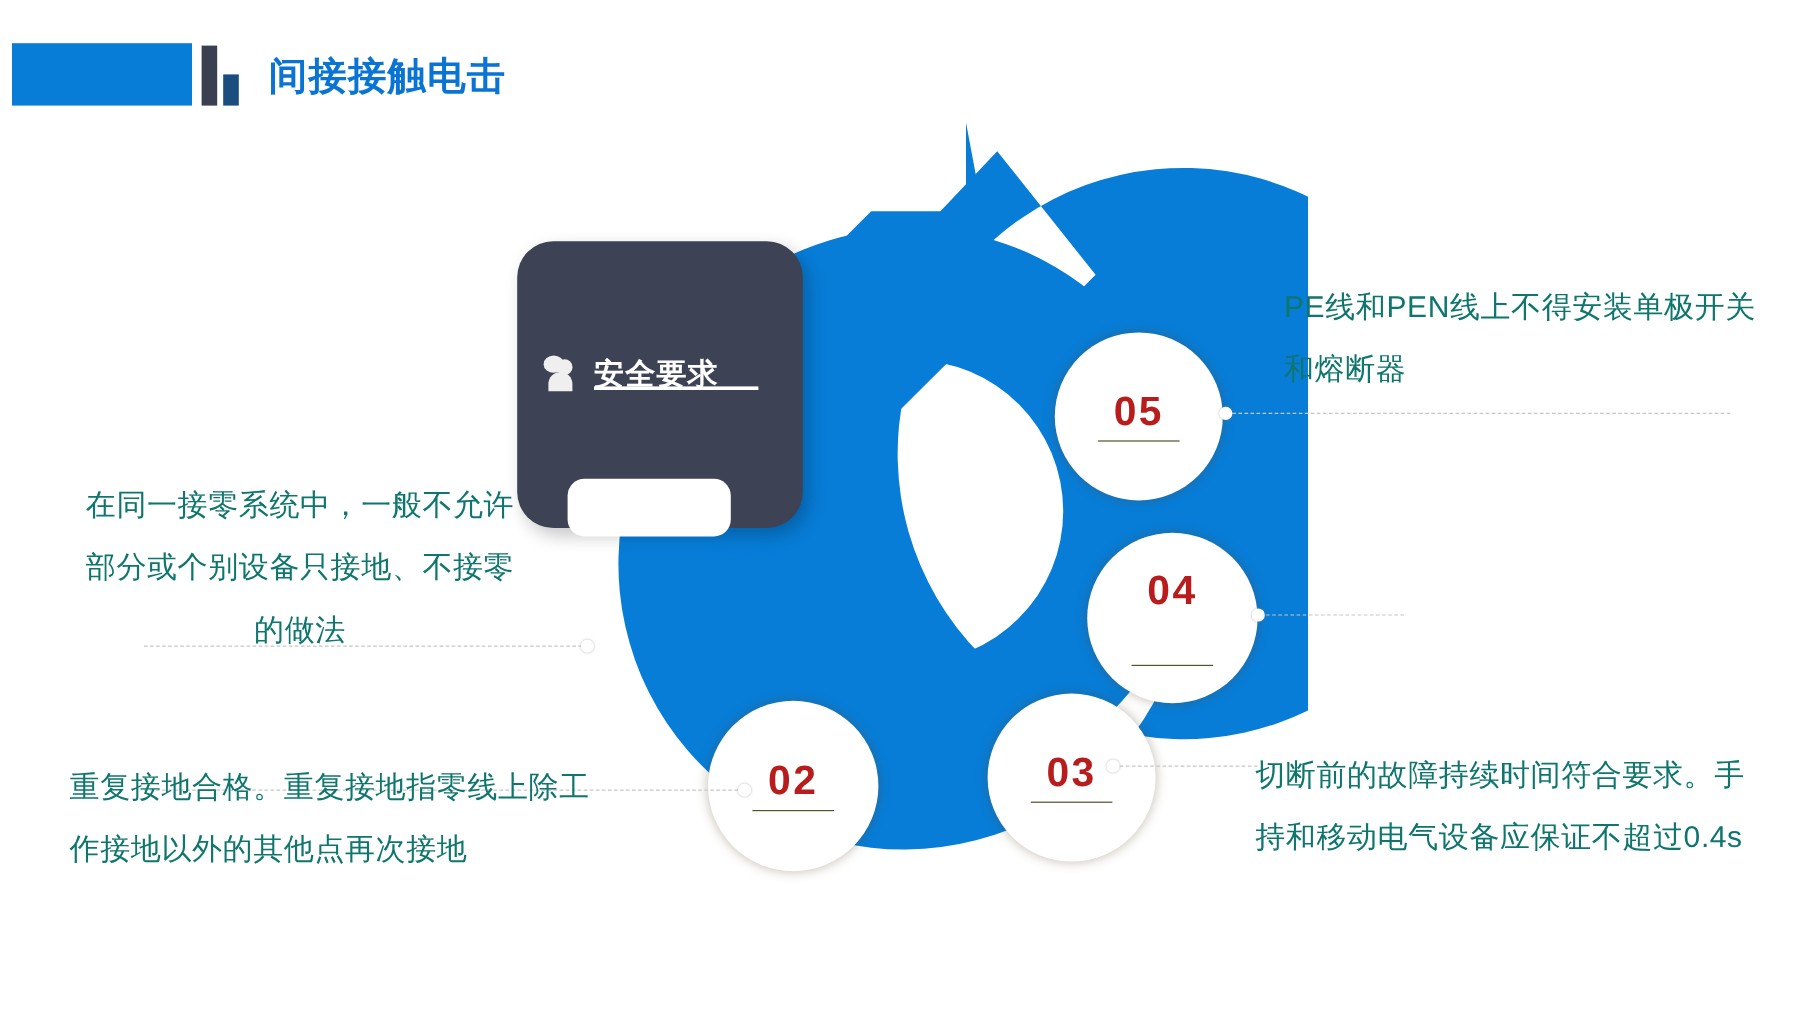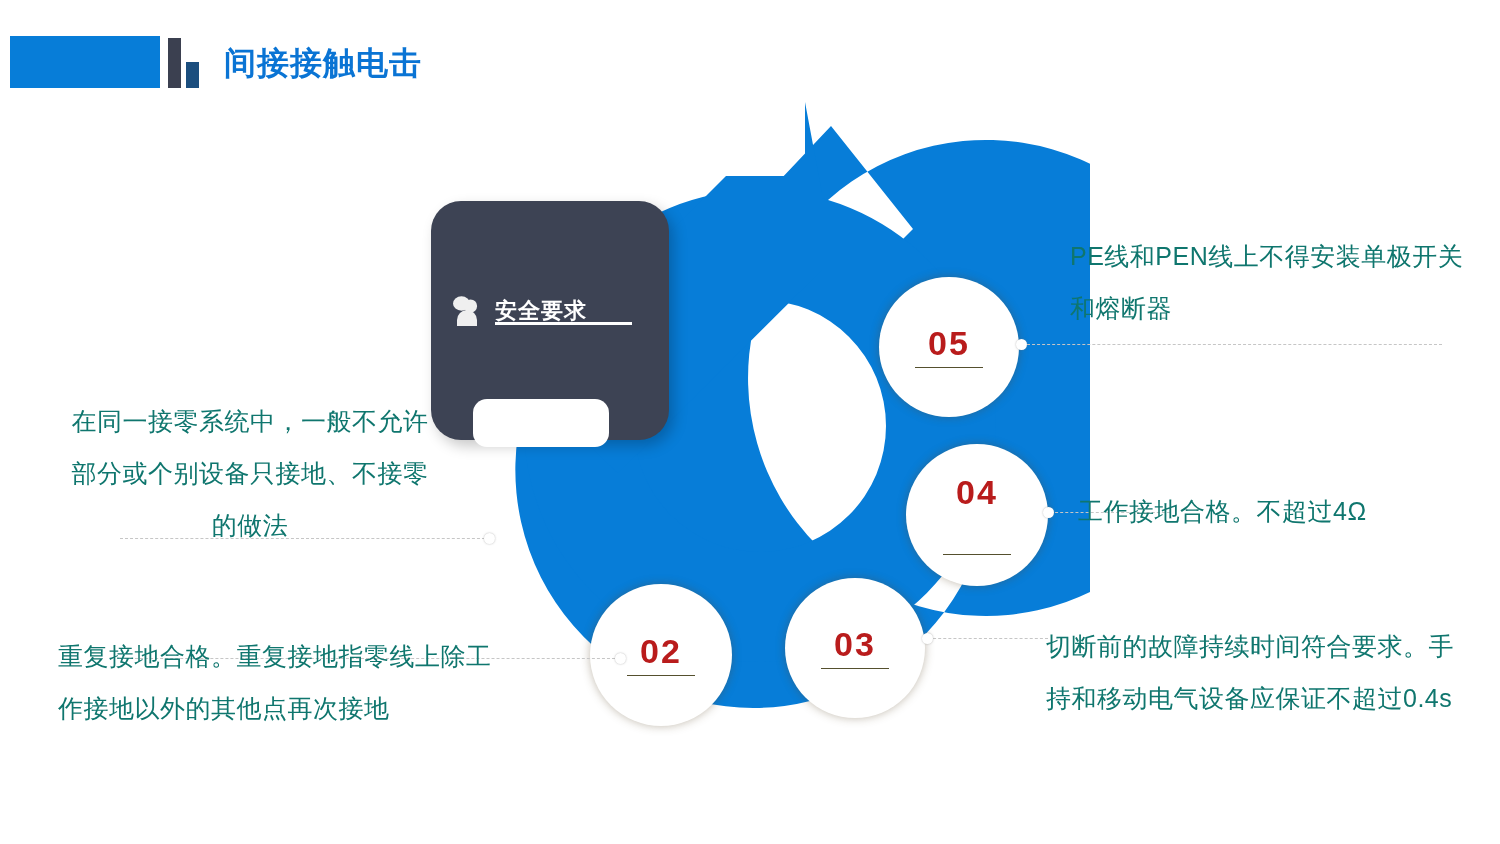--- a/index.html
+++ b/index.html
@@ -66,21 +66,21 @@
     line-height: 34px;
   }
   .num-rule {
     margin-top: 7px;
     width: 68px; height: 1.5px;
     background: #55502e;
   }
 
   .c01 { left: 489px; top: 466px; width: 140px; height: 140px; }
   .c02 { left: 590px; top: 584px; width: 142px; height: 142px; text-align: right; }
-  .c03 { left: 785px; top: 578px; width: 140px; height: 140px; text-align: right; }
+  .c03 { left: 823px; top: 578px; width: 140px; height: 140px; text-align: right; }
   .c04 { left: 906px; top: 444px; width: 142px; height: 142px; gap: 38px; }
   .c05 { left: 879px; top: 277px; width: 140px; height: 140px; }
 
   
   .badge-card {
     position: absolute;
     left: 431px; top: 201px;
     width: 238px; height: 239px;
     background: #3d4354;
     border-radius: 30px;
@@ -94,21 +94,21 @@
     border-radius: 14px;
   }
   .badge-inner {
     position: absolute;
     left: 451px; top: 283px;
     width: 200px; height: 56px;
     display: flex; align-items: center;
   }
   .people-icon { width: 34px; height: 32px; flex: none; margin-right: 10px; }
   .badge-label {
-    font-size: 22px; font-weight: bold; color: #ffffff;
+    font-size: 25px; font-weight: bold; color: #ffffff;
     letter-spacing: 1px; white-space: nowrap;
   }
   .badge-rule {
     position: absolute;
     left: 495px; top: 322px;
     width: 137px; height: 3px;
     background: #ffffff;
   }
 
   
@@ -224,16 +224,15 @@
 
   <div class="conn-line" style="left:1050px; top:512px; width:120px;"></div>
   <div class="conn-dot" style="left:1043px; top:507px;"></div>
 
   <div class="conn-line" style="left:1022px; top:344px; width:420px;"></div>
   <div class="conn-dot" style="left:1016px; top:339px;"></div>
 
   <div class="body-txt t01">在同一接零系统中，一般不允许部分或个别设备只接地、不接零的做法</div>
   <div class="body-txt t02">重复接地合格。重复接地指零线上除工作接地以外的其他点再次接地</div>
   <div class="body-txt t03">切断前的故障持续时间符合要求。手持和移动电气设备应保证不超过0.4s</div>
-  <div class="body-txt t04">工作接地合格。不超过4Ω</div>
   <div class="body-txt t05">PE线和PEN线上不得安装单极开关和熔断器</div>
 
 </div>
 
 </body></html>

